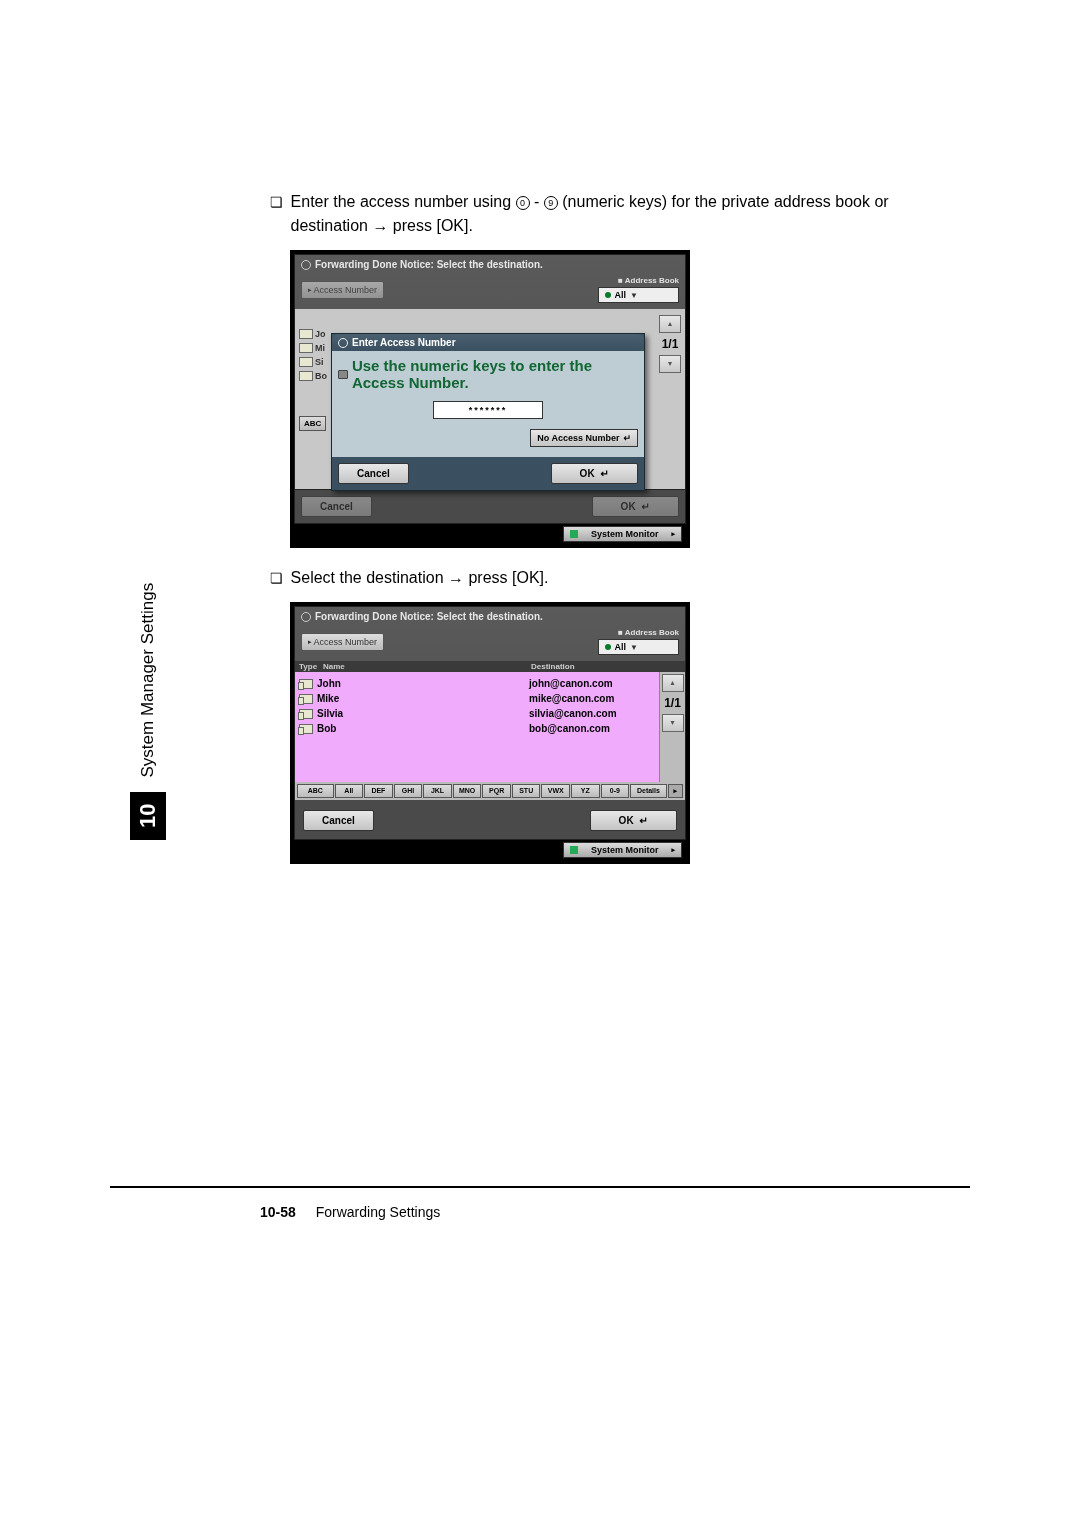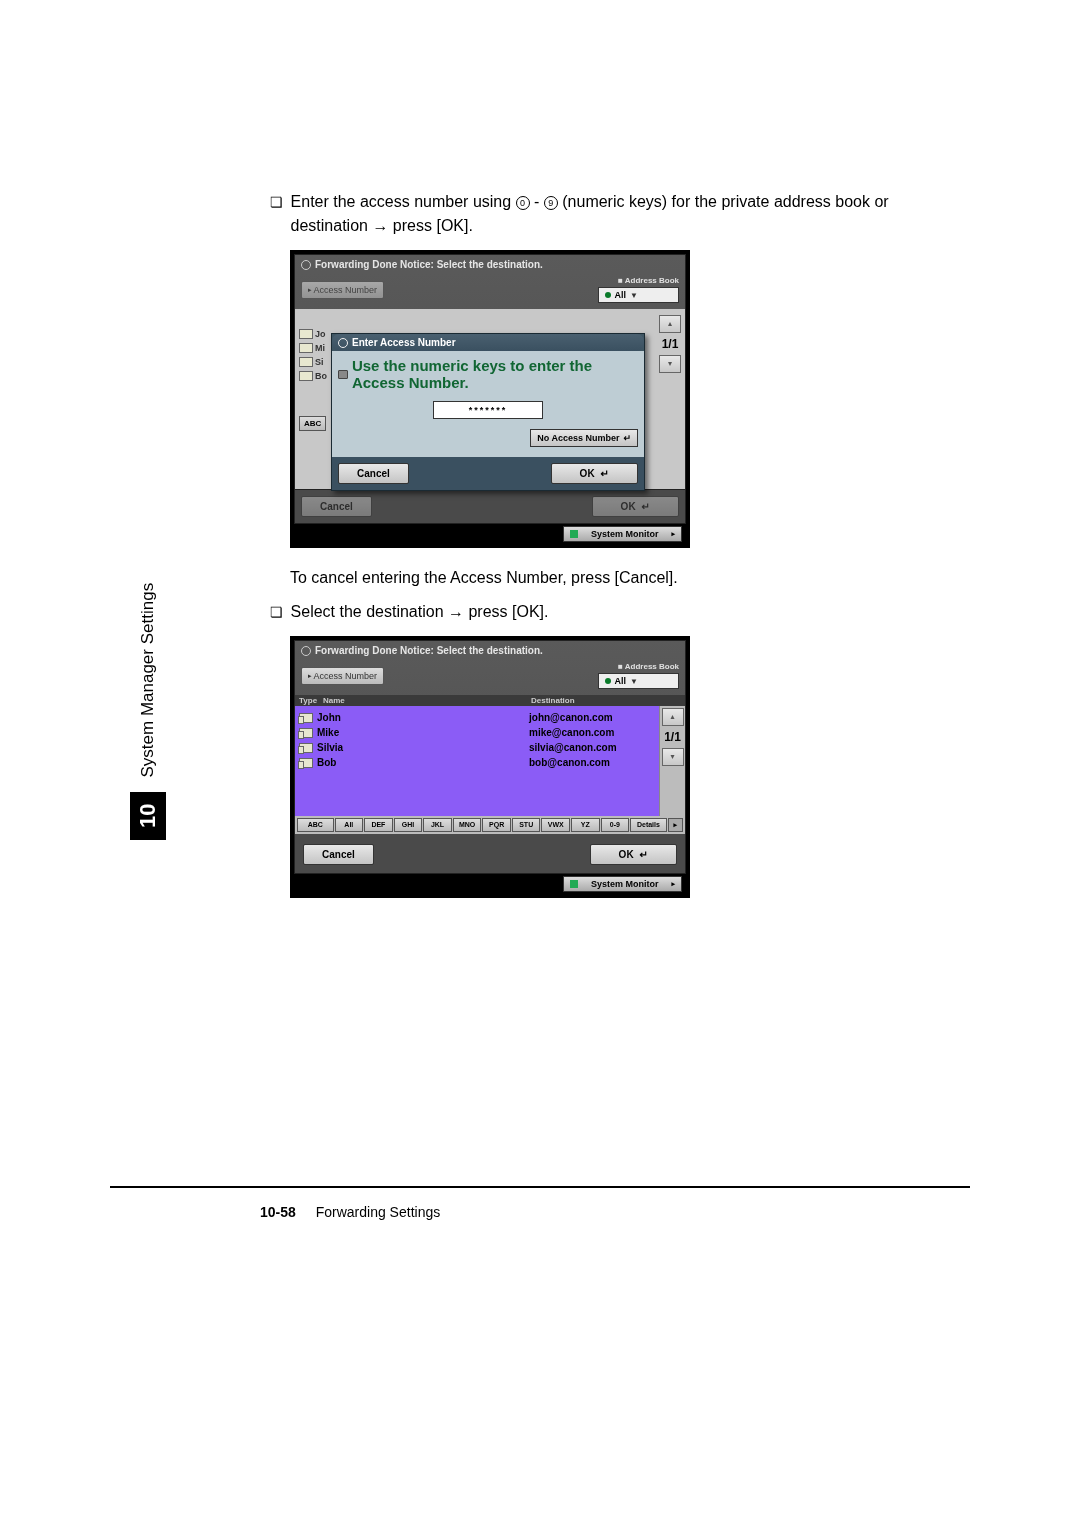--- a/index.html
+++ b/index.html
@@ -84,21 +84,21 @@
     display:flex;flex-direction:column;align-items:flex-end;gap:2px;
   }
   .abk .dd {
     background:#eee;border:1px solid #333;padding:2px 40px 2px 6px;color:#000;
     display:flex;align-items:center;gap:4px;font-weight:bold;
   }
   .abk .dd .dot{width:6px;height:6px;border-radius:50%;background:#0a7a2a;}
   .abk .dd .dtri{margin-left:auto;font-size:8px;color:#333;}
   .main-panel { background:#c8c8c8; padding:0; position:relative; }
   .list-area {
-    background:#8b5cf6;
+    background:#f0abfc;
     min-height:110px;
     display:flex;
     position:relative;
     justify-content:flex-end;
   }
   .list-col { flex:1; padding:4px 0 0 4px; }
   .list-row {
     display:flex;align-items:center;gap:4px;
     font-size:10px;font-weight:bold;padding:2px 0;color:#000;
   }
@@ -327,21 +327,20 @@
     </div>
     <div class="sysmon">
       <div class="sysmon-btn">
         <span style="width:8px;height:8px;background:#2a5;"></span>
         <span>System Monitor</span>
         <span class="tri">▸</span>
       </div>
     </div>
   </div>
 
-  <p class="para">To cancel entering the Access Number, press [Cancel].</p>
 
   <div class="instruction">
     <span class="box">❏</span>
     <span class="text">
       <span>Select the destination </span>
       <span class="arrow">→</span>
       <span> press [OK].</span>
     </span>
   </div>
 

